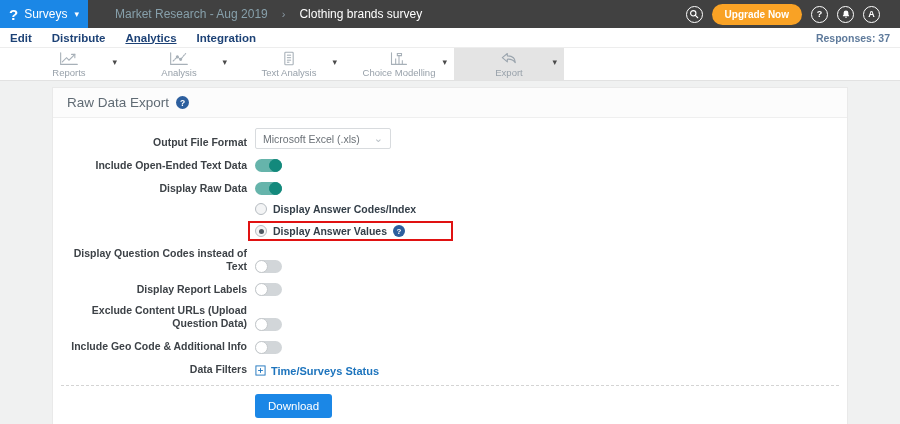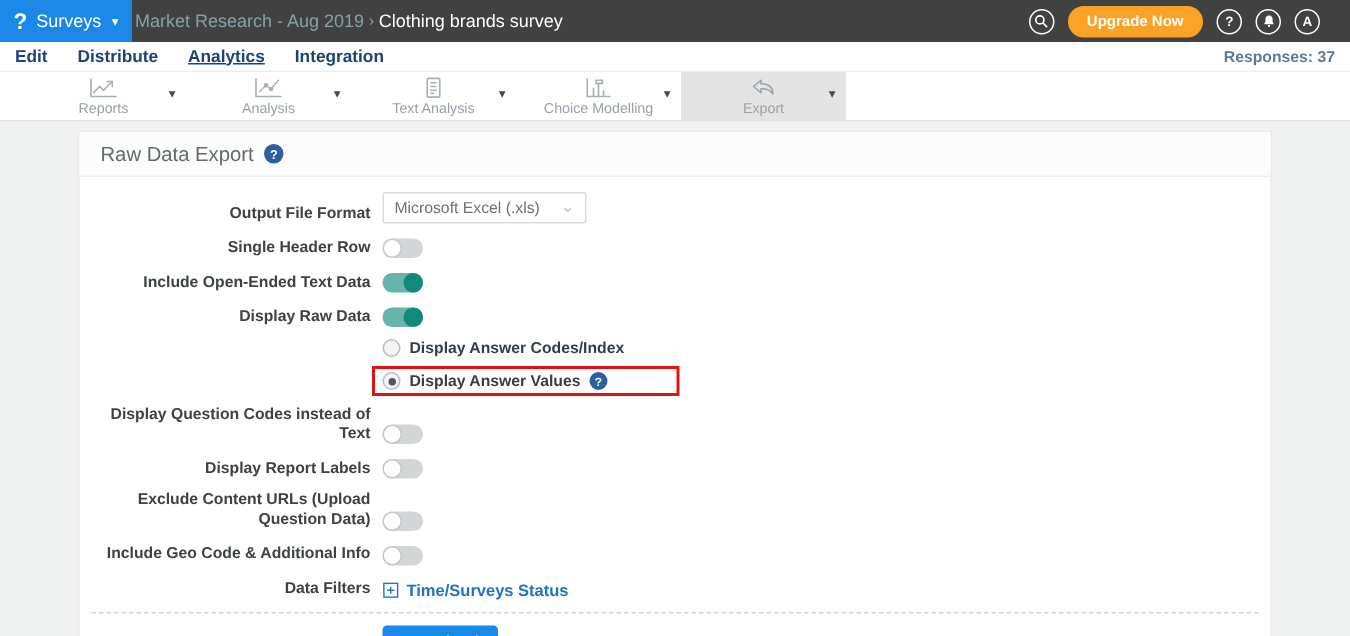--- a/index.html
+++ b/index.html
@@ -6,21 +6,21 @@
   html,body { width:900px; height:424px; overflow:hidden; background:#f0f1f1;
               font-family:"Liberation Sans", sans-serif; }
 
   
   .topbar { height:28px; background:#414141; display:flex; align-items:center; color:#fff; }
   .brand { width:88px; height:100%; background:#1b87e6; display:flex; align-items:center;
            gap:6px; padding:0 9px; cursor:pointer; }
   .logo { font-weight:700; font-size:15px; line-height:1; }
   .brand-label { font-size:12px; }
   .brand-caret { font-size:9px; margin-left:1px; }
-  .breadcrumb { margin-left:2px; font-size:12px; display:flex; gap:3px; align-items:center; flex:1;text-align:right; }
+  .breadcrumb { margin-left:27px; font-size:12px; display:flex; gap:14px; align-items:center; flex:1;text-align:right; }
   .crumb-parent { color:#87a0ab; cursor:pointer; text-decoration:none; }
   .crumb-sep { color:#8a9aa5; font-size:11px; }
   .crumb-current { color:#ffffff; }
   .topbar-actions { display:flex; align-items:center; gap:9px; padding-right:20px; }
   .circle-btn { width:17px; height:17px; border:1.4px solid #fff; border-radius:50%;
                 display:flex; align-items:center; justify-content:center;
                 font-size:9px; font-weight:700; color:#fff; cursor:pointer; background:transparent; }
   .circle-btn svg { width:10px; height:10px; display:block; }
   .upgrade { background:#f9a225; color:#fff; font-size:10px; font-weight:700;
              padding:5px 13px; border-radius:11px; border:none; cursor:pointer; }
@@ -214,28 +214,20 @@
         <span class="flabel">Output File Format</span>
         <span class="fctl">
           <span class="select">
             <span>Microsoft Excel (.xls)</span>
             <span class="chev">⌄</span>
           </span>
         </span>
       </div>
 
       
-      <div class="frow">
-        <span class="flabel">Single Header Row</span>
-        <span class="fctl">
-            <span class="toggle">
-              <span class="knob"></span>
-            </span>
-          </span>
-      </div>
 
       <div class="frow">
         <span class="flabel">Include Open-Ended Text Data</span>
         <span class="fctl">
             <span class="toggle on">
               <span class="knob"></span>
             </span>
           </span>
       </div>
 

